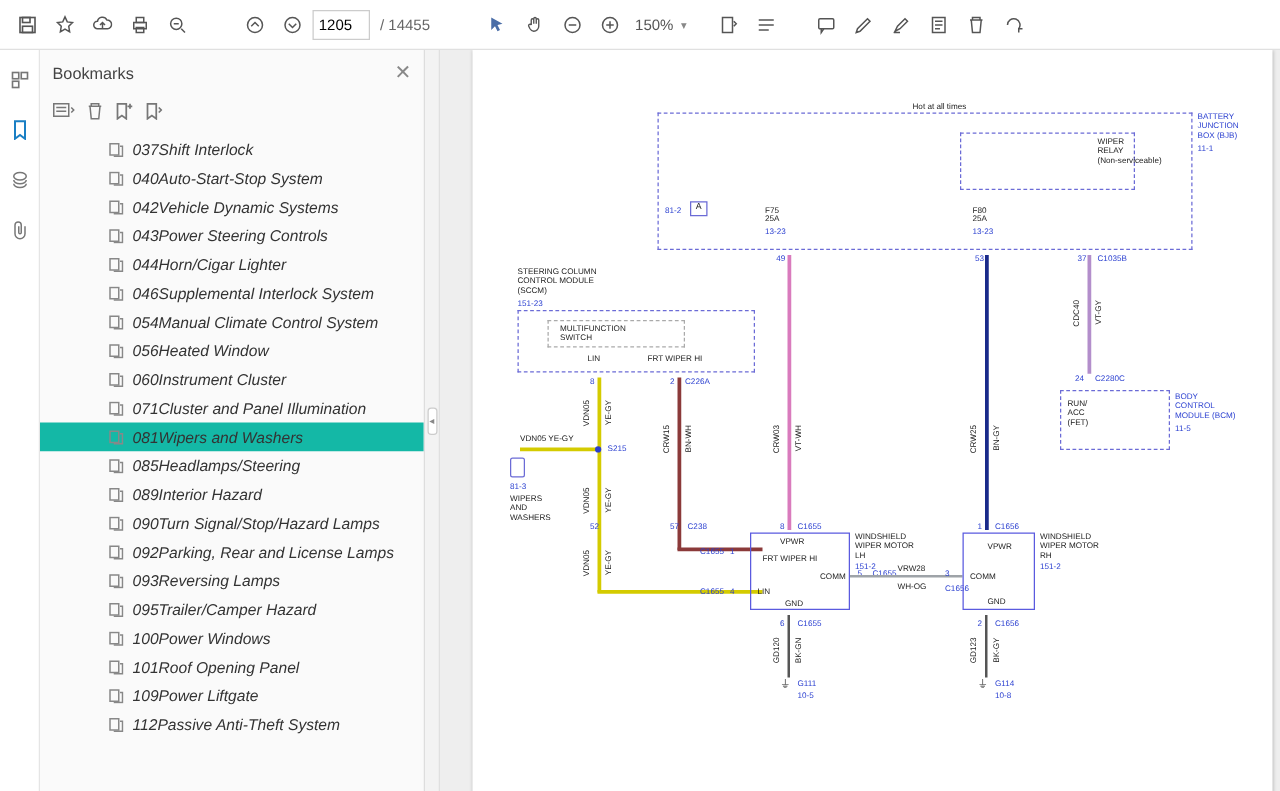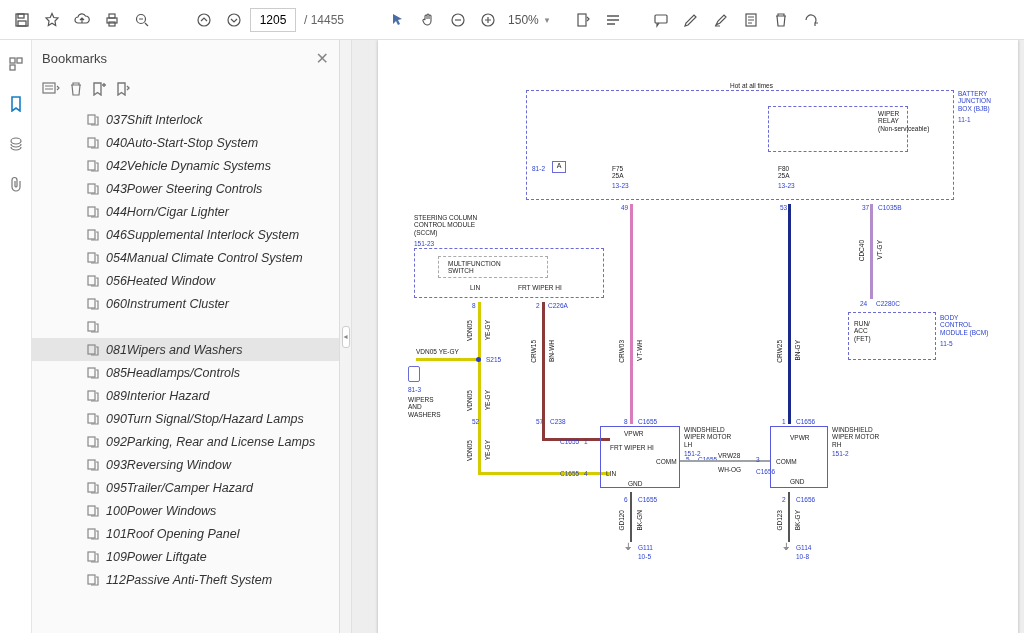--- a/index.html
+++ b/index.html
@@ -3,42 +3,42 @@
 <meta charset="utf-8">
 <style>
   * { box-sizing: border-box; margin: 0; padding: 0; font-family: "Segoe UI", Arial, sans-serif; }
   body { width: 1024px; height: 633px; overflow: hidden; background: #fff; display: flex; flex-direction: column; }
   
   
   .toolbar { height: 40px; border-bottom: 1px solid #e0e0e0; display: flex; align-items: center; padding: 0 8px; gap: 2px; }
   .tb-btn { width: 28px; height: 28px; display: flex; align-items: center; justify-content: center; border: none; background: none; cursor: pointer; color: #555; border-radius: 3px; }
   .tb-sep { width: 16px; }
   .tb-sep-lg { flex: 0 0 30px; }
-  .page-input { width: 46px; height: 24px; border: 1px solid #ccc; text-align: center; padding: 0 4px; font-size: 12px; }
+  .page-input { width: 46px; height: 24px; border: 1px solid #ccc; text-align: left; padding: 0 4px; font-size: 12px; }
   .page-total { font-size: 12px; color: #666; margin: 0 6px; }
   .zoom-label { font-size: 12px; color: #555; margin: 0 4px; }
   .tb-arrow { color: #4a6da7; }
   
   
   .main { flex: 1; display: flex; overflow: hidden; }
   
   
   .rail { width: 32px; background: #fff; border-right: 1px solid #e5e5e5; display: flex; flex-direction: column; align-items: center; padding-top: 14px; gap: 20px; }
   .rail-btn { width: 20px; height: 20px; cursor: pointer; display:flex; align-items:center; justify-content:center; color:#777; }
   .rail-btn.active { color: #1a7fc4; }
   
   
   .panel { width: 308px; background: #fafafa; border-right: 1px solid #ddd; display: flex; flex-direction: column; }
   .panel-head { height: 36px; display: flex; align-items: center; justify-content: space-between; padding: 0 10px; font-size: 13px; color: #444; }
   .panel-head .close { cursor: pointer; font-size: 16px; color: #888; }
   .panel-tools { height: 30px; display: flex; align-items: center; gap: 10px; padding: 0 10px; color: #777; }
   .panel-tools svg, .panel-tools .mini { cursor:pointer; }
   .bm-list { flex:1; overflow-y: auto; padding: 2px 0 10px 0; font-style: italic; }
   .bm-item { display: flex; align-items: center; height: 23px; padding-left: 54px; font-size: 12.5px; color: #333; cursor: pointer; white-space: nowrap; }
-  .bm-item.selected { background: #e5e5e5; }
+  .bm-item.selected { background: #14b8a6; }
   .bm-icon { width: 14px; height: 14px; margin-right: 6px; flex-shrink:0; display:inline-flex; align-items:center; justify-content:center; }
   
   
   .divider { width: 12px; background:#f3f3f3; display:flex; align-items:center; justify-content:center; border-right:1px solid #e0e0e0;}
   .divider .handle{ width:8px; height:22px; background:#fff; border:1px solid #ccc; border-radius:3px; font-size:8px; color:#888; display:flex; align-items:center; justify-content:center; cursor:pointer;}
   
   
   .doc { flex:1; background:#eee; overflow:hidden; position:relative; }
   .page { position:absolute; left:26px; top:0; width:640px; height:633px; background:#fff; box-shadow:0 0 3px rgba(0,0,0,.25); }
   .diagram { position:relative; width:100%; height:100%; font-size:7px; color:#222; }
@@ -312,38 +312,39 @@
           </span>
           <span>060Instrument Cluster</span>
         </div>
         <div class="bm-item">
           <span class="bm-icon">
             <svg width="12" height="12" fill="none" stroke="#888" stroke-width="1.2">
               <rect x="1" y="1" width="7" height="9"></rect>
               <path d="M9 3h2v8H4"></path>
             </svg>
           </span>
+          <span>071Cluster and Panel Illumination</span>
         </div>
         <div class="bm-item selected">
           <span class="bm-icon">
             <svg width="12" height="12" fill="none" stroke="#888" stroke-width="1.2">
               <rect x="1" y="1" width="7" height="9"></rect>
               <path d="M9 3h2v8H4"></path>
             </svg>
           </span>
           <span>081Wipers and Washers</span>
         </div>
         <div class="bm-item">
           <span class="bm-icon">
             <svg width="12" height="12" fill="none" stroke="#888" stroke-width="1.2">
               <rect x="1" y="1" width="7" height="9"></rect>
               <path d="M9 3h2v8H4"></path>
             </svg>
           </span>
-          <span>085Headlamps/Controls</span>
+          <span>085Headlamps/Steering</span>
         </div>
         <div class="bm-item">
           <span class="bm-icon">
             <svg width="12" height="12" fill="none" stroke="#888" stroke-width="1.2">
               <rect x="1" y="1" width="7" height="9"></rect>
               <path d="M9 3h2v8H4"></path>
             </svg>
           </span>
           <span>089Interior Hazard</span>
         </div>
@@ -365,21 +366,21 @@
           </span>
           <span>092Parking, Rear and License Lamps</span>
         </div>
         <div class="bm-item">
           <span class="bm-icon">
             <svg width="12" height="12" fill="none" stroke="#888" stroke-width="1.2">
               <rect x="1" y="1" width="7" height="9"></rect>
               <path d="M9 3h2v8H4"></path>
             </svg>
           </span>
-          <span>093Reversing Window</span>
+          <span>093Reversing Lamps</span>
         </div>
         <div class="bm-item">
           <span class="bm-icon">
             <svg width="12" height="12" fill="none" stroke="#888" stroke-width="1.2">
               <rect x="1" y="1" width="7" height="9"></rect>
               <path d="M9 3h2v8H4"></path>
             </svg>
           </span>
           <span>095Trailer/Camper Hazard</span>
         </div>

